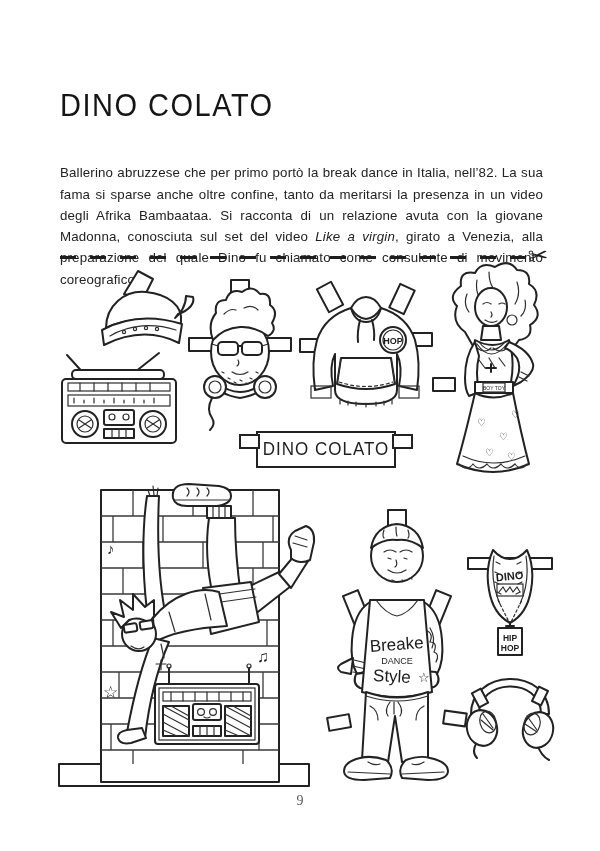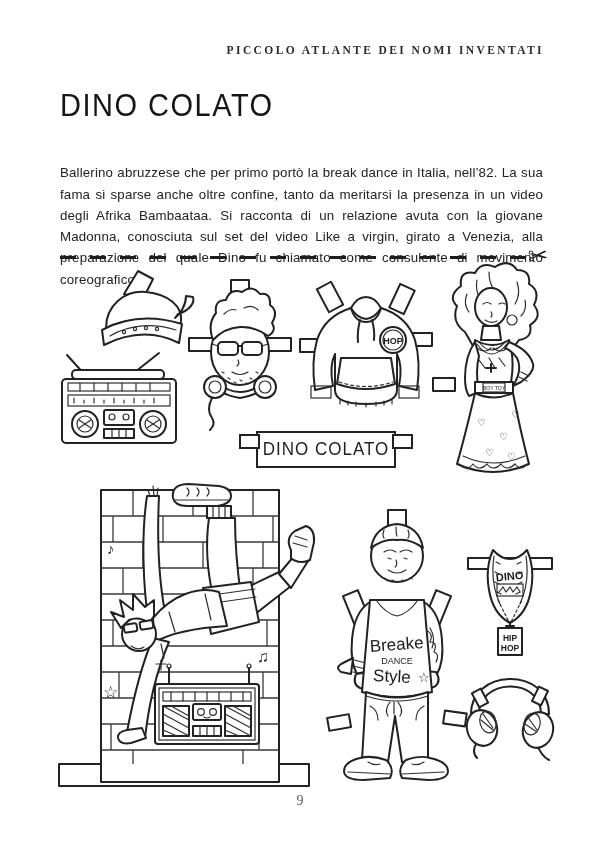--- a/index.html
+++ b/index.html
@@ -4,21 +4,21 @@
 <style>
   html,body{margin:0;padding:0;background:#d8d8d4;}
   .page{position:relative;width:600px;height:851px;background:#ffffff;overflow:hidden;
         font-family:"Liberation Sans",sans-serif;color:#1f1f1f;}
   .running-head{position:absolute;top:44px;right:56px;font-family:"Liberation Serif",serif;
         font-size:11.5px;font-weight:600;letter-spacing:2.4px;color:#2b2b2b;}
   .entry-title{position:absolute;top:88px;left:60px;font-size:29px;letter-spacing:1.5px;
         transform:scaleY(1.06);transform-origin:left top;color:#161616;}
   .bio{position:absolute;top:149px;left:60px;width:483px;font-size:13.3px;line-height:21.3px;
         text-align:justify;letter-spacing:.15px;color:#222;}
-  .bio .it{}
+  .bio .it{font-style:italic;}
   .cutline{position:absolute;top:243px;left:60px;width:488px;height:26px;display:flex;align-items:center;}
   .cutline .dashes{flex:1;height:3px;margin-top:2px;
         background:repeating-linear-gradient(90deg,#1d1d1d 0 16px,transparent 16px 30px);}
   .cutline .scissors{font-size:24px;line-height:1;margin-left:2px;transform:rotate(-6deg);color:#1d1d1d;}
   .art{position:absolute;}
   svg{overflow:visible;display:block;}
   .ink{stroke:#222;stroke-width:2;fill:none;stroke-linecap:round;stroke-linejoin:round;}
   .inkf{stroke:#222;stroke-width:2;fill:#fff;stroke-linecap:round;stroke-linejoin:round;}
   .thin{stroke:#2e2e2e;stroke-width:1.2;fill:none;stroke-linecap:round;}
   .brick{stroke:#3a3a3a;stroke-width:1.3;fill:none;}
@@ -30,21 +30,20 @@
   .plate-tab.l{left:-19px;}
   .plate-tab.r{right:-19px;}
   .folio{position:absolute;top:793px;left:0;width:600px;text-align:center;
         font-family:"Liberation Serif",serif;font-size:14px;color:#5a5a5a;}
 </style>
 </head>
 <body>
 
 <div class="page">
 
-  <div class="running-head">PICCOLO ATLANTE DEI NOMI INVENTATI</div>
 
   <div class="entry-title">DINO COLATO</div>
 
   <p class="bio"><span>Ballerino abruzzese che per primo portò la break dance in Italia, nell’82. La sua fama si sparse anche oltre confine, tanto da meritarsi la presenza in un video degli Afrika Bambaataa. Si racconta di un relazione avuta con la giovane Madonna, conosciuta sul set del video </span><span class="it">Like a virgin</span><span>, girato a Venezia, alla preparazione del quale Dino fu chiamato come consulente di movimento coreografico.</span></p>
 
   <div class="cutline">
     <div class="dashes"></div>
     <span class="scissors">✂</span>
   </div>
 

